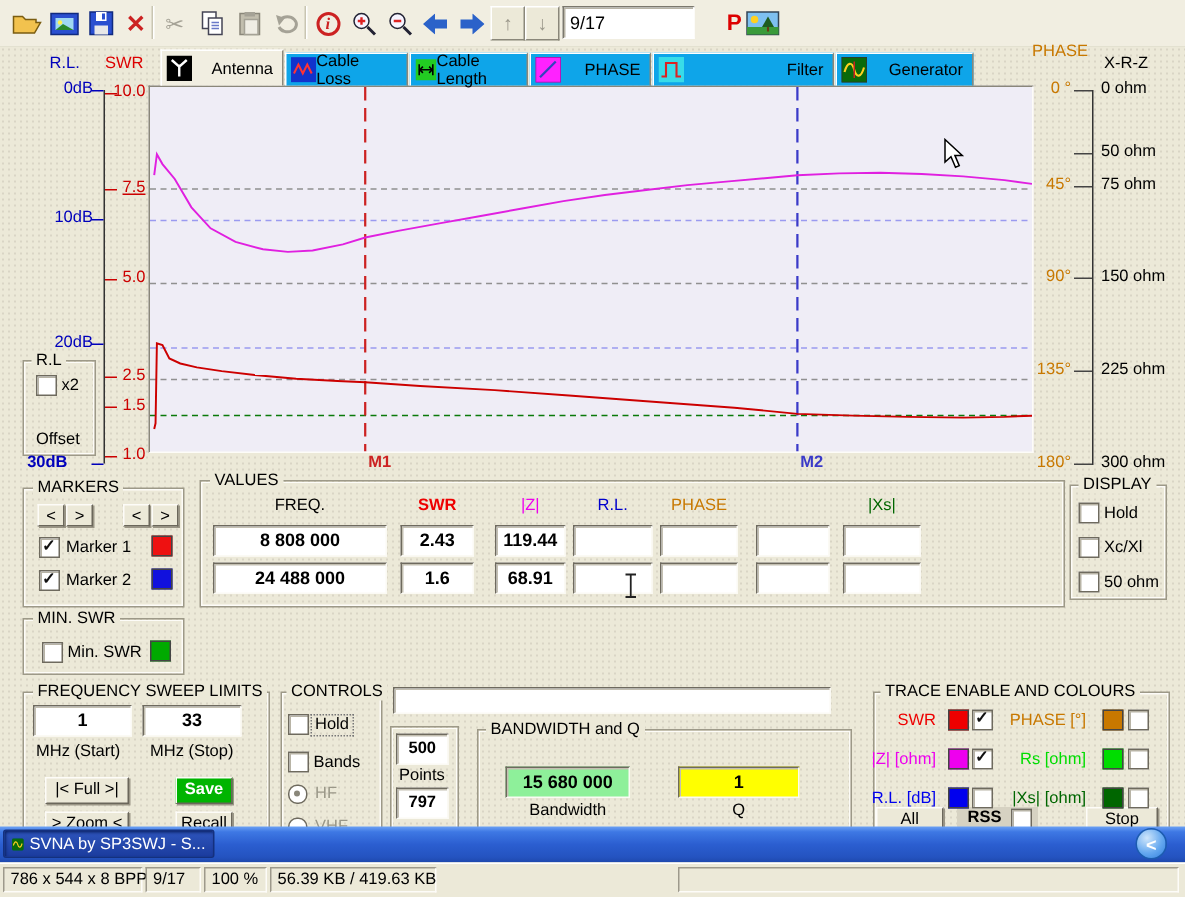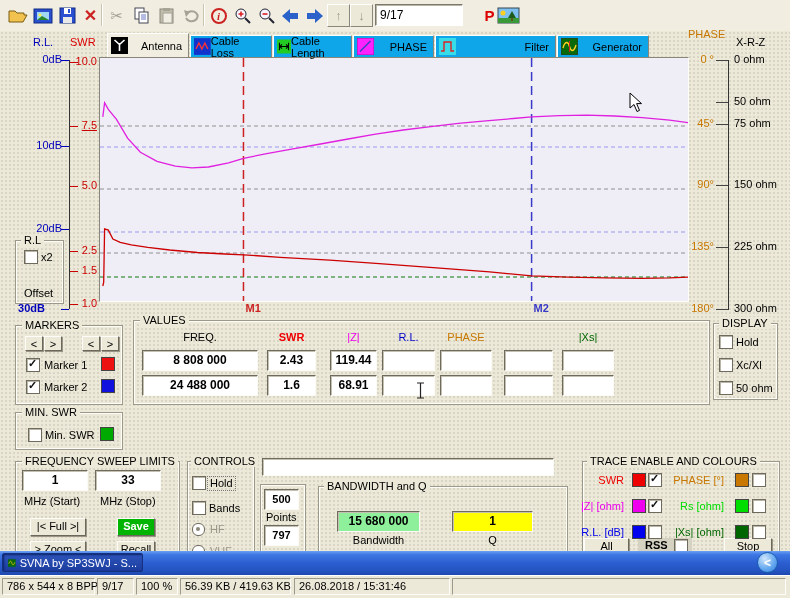--- a/index.html
+++ b/index.html
@@ -304,21 +304,20 @@
       <span>SVNA by SP3SWJ - S...</span>
     </div>
     <div id="tb-chevron">&lt;</div>
   </div>
 
   <div id="statusbar">
     <div class="seg" style="left:2px;width:93px">786 x 544 x 8 BPP</div>
     <div class="seg" style="left:97px;width:37px">9/17</div>
     <div class="seg" style="left:136px;width:42px">100 %</div>
     <div class="seg" style="left:180px;width:111px">56.39 KB / 419.63 KB</div>
-    <div class="seg" style="left:294px;width:156px">26.08.2018 / 15:31:46</div>
     <div class="seg" style="left:452px;width:334px"></div>
   </div>
 
   <svg class="cursor" style="left:629px;top:92px" width="14" height="21" viewBox="0 0 14 21">
     <polygon points="1,1 1,16 5,12.5 8,19.5 10.5,18.4 7.6,11.6 12.5,11.6" fill="#fff" stroke="#000" stroke-width="1"></polygon>
     </svg>
   <svg class="cursor" style="left:416px;top:382px" width="9" height="17" viewBox="0 0 9 17">
     <path d="M1 1 H8 M1 16 H8 M4.5 1 V16" stroke="#222" stroke-width="1.2" fill="none"></path>
     </svg>
 

